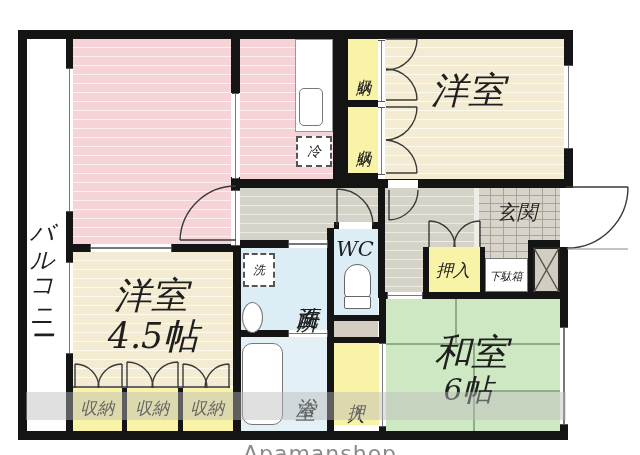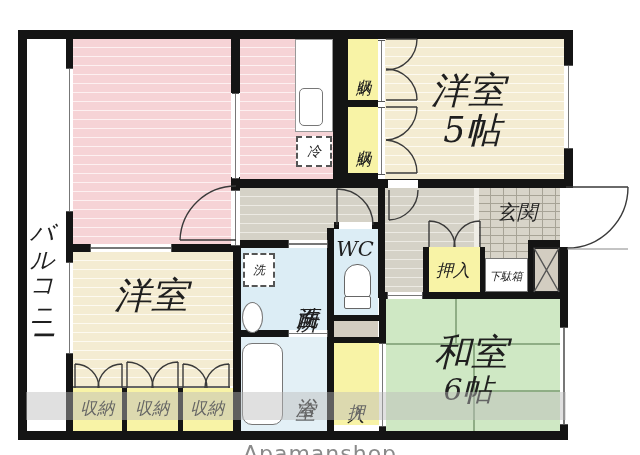--- a/index.html
+++ b/index.html
@@ -160,23 +160,23 @@
       <path d="M229,388 L229,364 M229,364 A24,24 0 0 0 205,388"></path>
 
       <path d="M534,248 L559,292 M559,248 L534,292" stroke="#555"></path>
     </g>
   </svg>
 
   <div class="lbl vtext" style="left:42px;top:265px;font-size:24px;">バルコニー</div>
 
 
   <div class="lbl" style="left:468px;top:90px;font-size:37px;">洋室</div>
-  <div class="lbl" style="left:472px;top:130px;font-size:35px;">5帖</div>
 
   <div class="lbl" style="left:151px;top:295px;font-size:37px;">洋室</div>
+  <div class="lbl" style="left:153px;top:336px;font-size:35px;">4.5帖</div>
 
   <div class="lbl" style="left:471px;top:352px;font-size:37px;">和室</div>
   <div class="lbl" style="left:468px;top:390px;font-size:30px;">6帖</div>
 
   <div class="lbl" style="left:517px;top:212px;font-size:20px;">玄関</div>
   <div class="lbl" style="left:355px;top:249px;font-size:21px;text-align:right;">WC</div>
   <div class="lbl vtext" style="left:307px;top:292px;font-size:22px;">洗面所</div>
   <div class="lbl vtext" style="left:306px;top:384px;font-size:20px;">浴室</div>
   <div class="lbl" style="left:453px;top:270px;font-size:17px;">押入</div>
   <div class="lbl vtext" style="left:356px;top:392px;font-size:17px;">押入</div>

